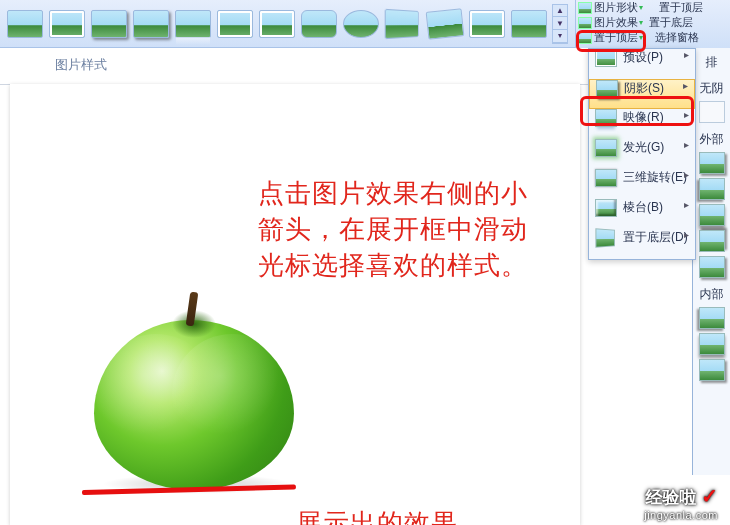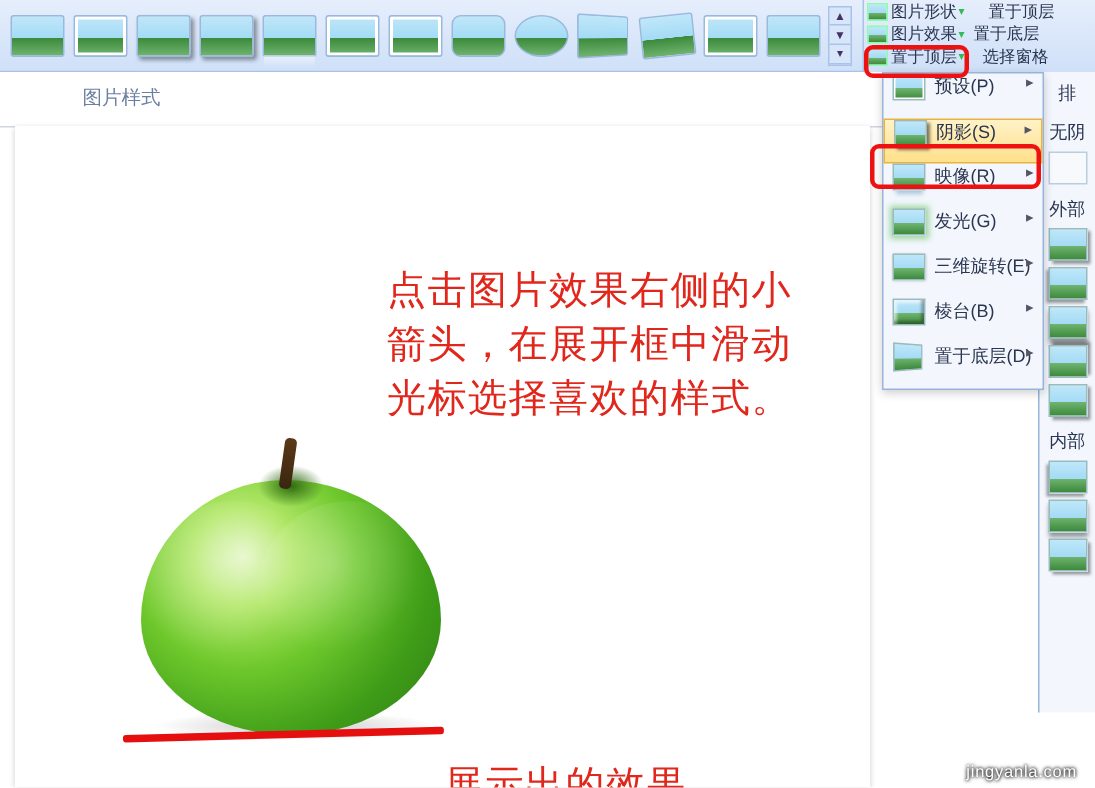--- a/index.html
+++ b/index.html
@@ -210,14 +210,15 @@
     <div class="apple-lobe r"></div>
   </div>
   <div class="apple-dent"></div>
   <div class="apple-stem"></div>
 </div>
 
 <div class="red-underline"></div>
 <div class="caption-text">展示出的效果。</div>
 
 <div class="watermark">
+  <div class="l1"><span>经验啦</span> <span class="chk">✓</span></div>
   <div class="l2">jingyanla.com</div>
 </div>
 
 </body></html>

